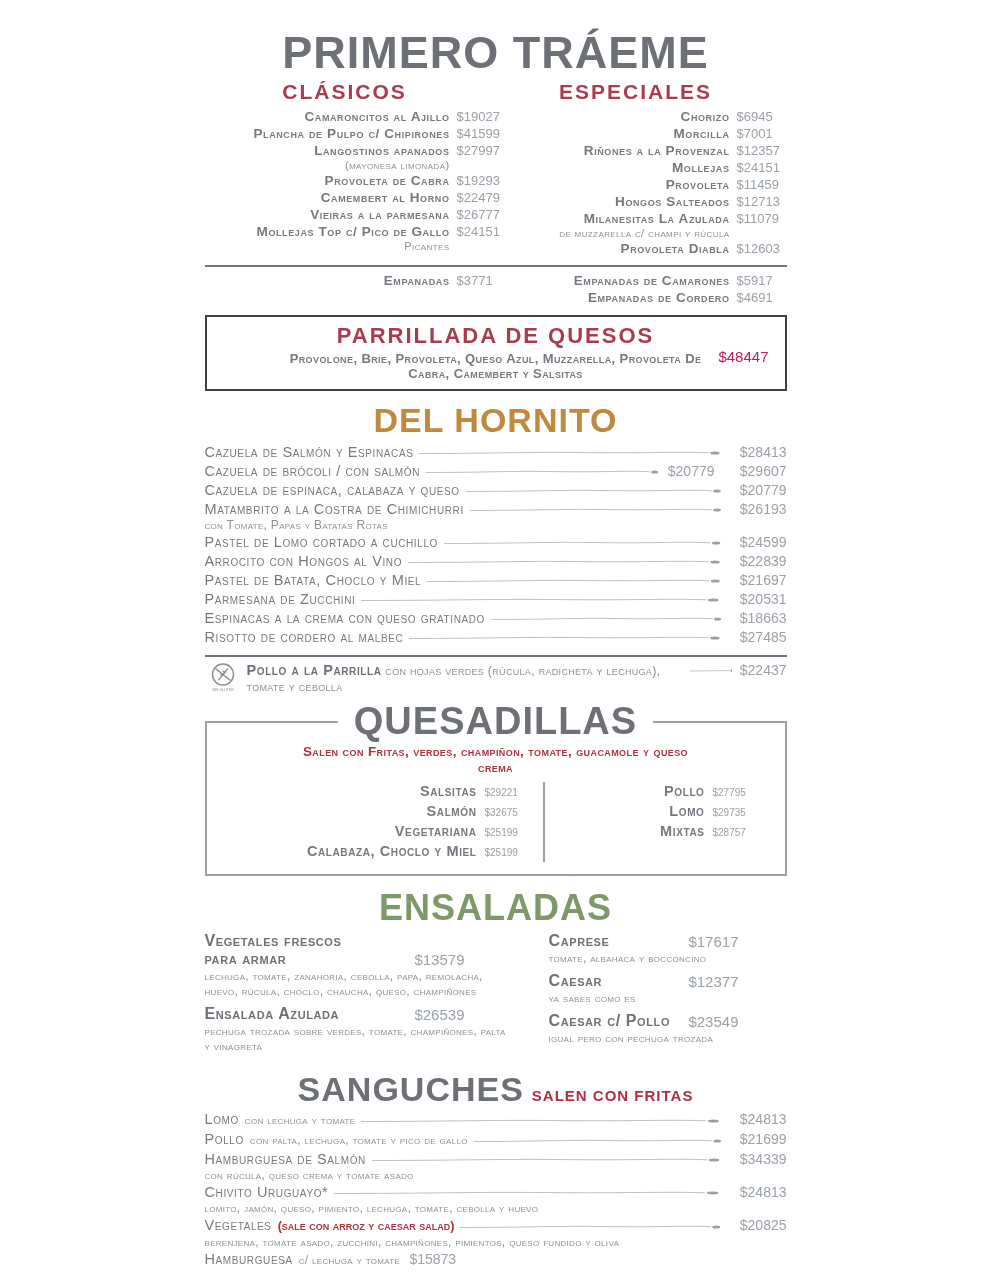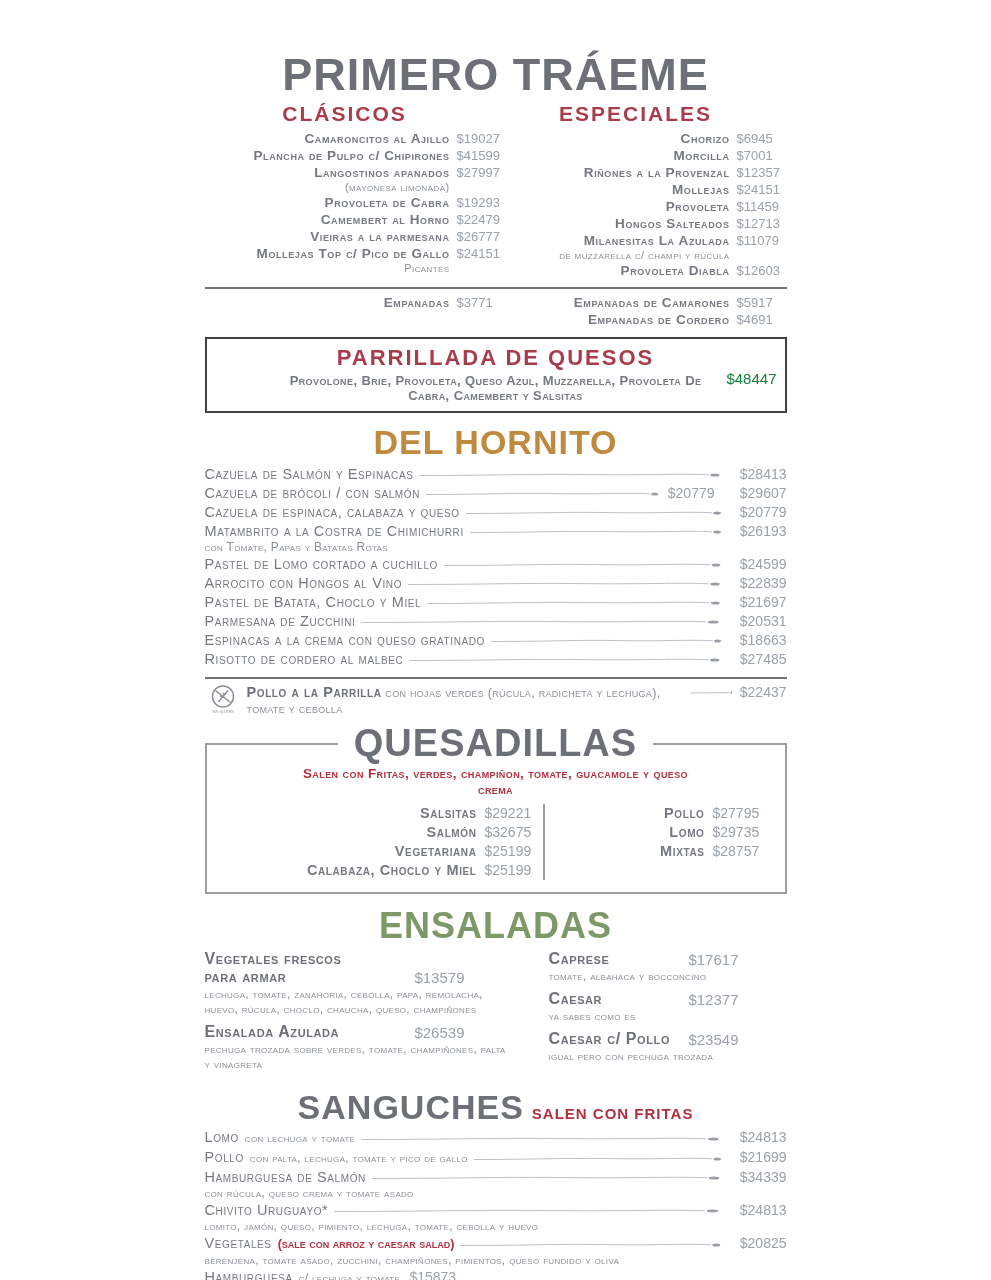--- a/index.html
+++ b/index.html
@@ -1,20 +1,20 @@
 <!DOCTYPE html>
 <html><head>
 <meta charset="utf-8">
 <style>
   html,body{margin:0;padding:0;background:#ffffff;}
   body{width:991px;height:1280px;overflow:hidden;font-family:"Liberation Sans",sans-serif;color:#75797f;}
   .menu{width:582px;margin:0 auto;padding-top:28px;}
 
   
-  .main-title{font-size:45px;line-height:50px;font-weight:800;color:#6d7177;text-align:center;letter-spacing:1px;margin-top:22px;}
+  .main-title{font-size:45px;line-height:50px;font-weight:800;color:#6d7177;text-align:center;letter-spacing:1px;}
   .red-heads{display:flex;margin-top:2px;}
   .red-heads .rh{font-weight:800;color:#a93c4c;font-size:21px;line-height:24px;letter-spacing:2px;text-align:center;}
   .rh-left{width:302px;}
   .rh-right{width:280px;}
 
   
   .cols{display:flex;margin-top:4px;}
   .col-left{width:302px;}
   .col-right{width:280px;}
   .s-row{display:flex;align-items:baseline;line-height:17px;}
@@ -24,21 +24,21 @@
 
   .divider{border-top:2px solid #70747a;margin:8px 0 5px 0;}
 
   
   .emp-desc{font-variant:small-caps;font-size:12px;line-height:14px;color:#8b9096;text-align:center;padding-right:44px;letter-spacing:.3px;}
 
   
   .parr-box{border:2px solid #404040;margin-top:9px;padding:6px 12px 8px 12px;position:relative;}
   .parr-title{font-weight:800;color:#a93c4c;font-size:22px;line-height:26px;letter-spacing:2px;text-align:center;}
   .parr-desc{font-variant:small-caps;font-weight:700;font-size:13px;line-height:15px;color:#75797f;text-align:center;max-width:440px;margin:2px auto 0 auto;letter-spacing:.4px;}
-  .parr-price{position:absolute;right:8px;top:50%;transform:translateY(-30%);font-size:15px;color:#15803d;}
+  .parr-price{position:absolute;right:16px;top:50%;transform:translateY(-30%);font-size:15px;color:#be185d;}
 
   
   .sec-title{font-weight:800;text-align:center;letter-spacing:1px;}
   .hornito-title{color:#c08a3e;font-size:34px;line-height:38px;margin:10px 0 4px 0;}
   .ensaladas-title{color:#7e9968;font-size:36px;line-height:40px;margin:12px 0 4px 0;}
 
   
   .h-item{margin:0;}
   .h-row{display:flex;align-items:baseline;line-height:19px;}
   .h-nm{font-weight:400;font-variant:small-caps;font-size:14.5px;letter-spacing:.6px;color:#75797f;white-space:nowrap;}
@@ -60,21 +60,21 @@
   
   .q-box{border:2px solid #9aa0a6;margin-top:26px;padding:0 14px 12px 14px;position:relative;}
   .q-title-wrap{text-align:center;margin-top:-23px;}
   .q-title{display:inline-block;background:#fff;padding:0 16px;font-weight:800;font-size:38px;line-height:42px;color:#6d7177;letter-spacing:1px;}
   .q-sub{font-weight:700;font-variant:small-caps;font-size:13.5px;line-height:16px;color:#b03040;text-align:center;max-width:420px;margin:2px auto 6px auto;letter-spacing:.4px;}
   .q-cols{display:flex;}
   .q-left{width:322px;}
   .q-right{flex:1;border-left:2px solid #9aa0a6;padding-left:26px;}
   .q-row{display:flex;align-items:baseline;line-height:19px;}
   .q-nm{flex:1;text-align:right;font-weight:700;font-variant:small-caps;font-size:14.5px;letter-spacing:.6px;color:#75797f;white-space:nowrap;}
-  .q-pr{width:58px;text-align:left;padding-left:8px;font-size:14px;color:#9aa1a8;}
+  .q-pr{width:58px;text-align:left;padding-left:8px;font-size:10px;color:#9aa1a8;}
 
   
   .e-cols{display:flex;margin-top:2px;}
   .e-left{width:302px;}
   .e-gap{width:42px;}
   .e-right{flex:1;}
   .e-head{display:flex;align-items:flex-end;}
   .e-nm{font-weight:800;font-variant:small-caps;font-size:16px;line-height:18px;letter-spacing:.6px;color:#6d7177;max-width:185px;}
   .e-pr{margin-left:auto;font-size:15px;color:#9aa1a8;}
   .e-left .e-head{padding-right:42px;gap:41px;}

